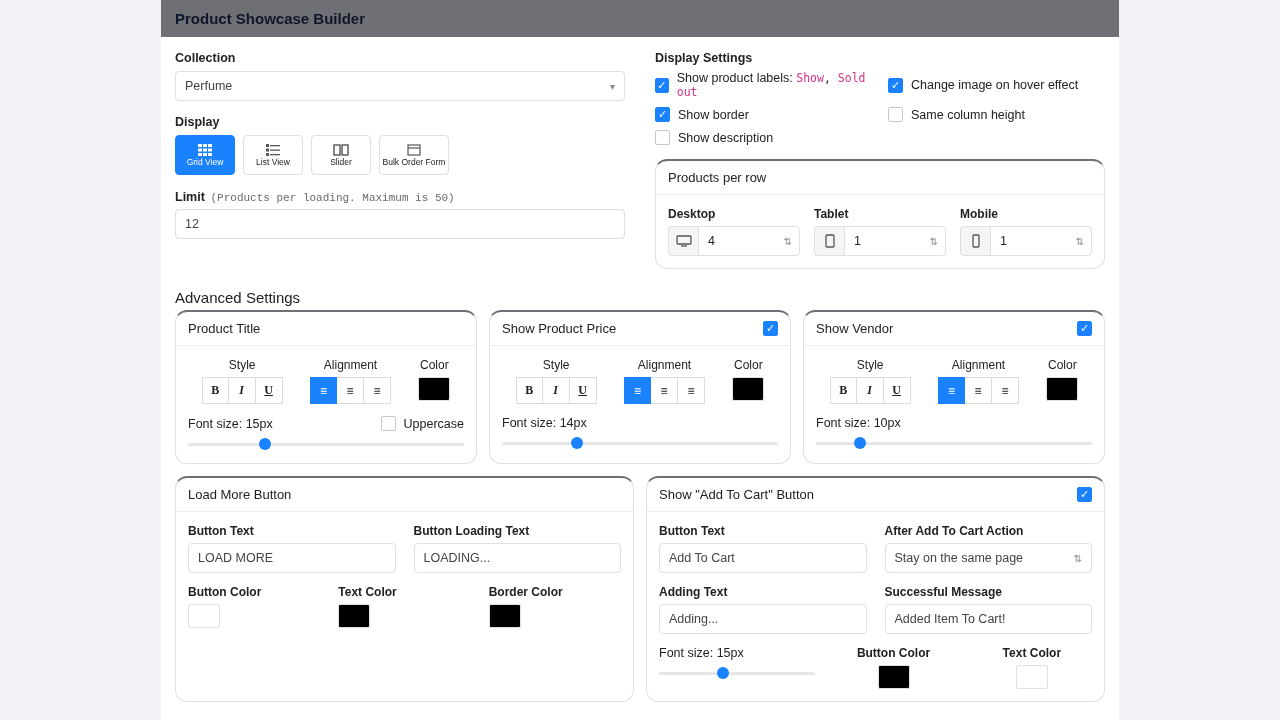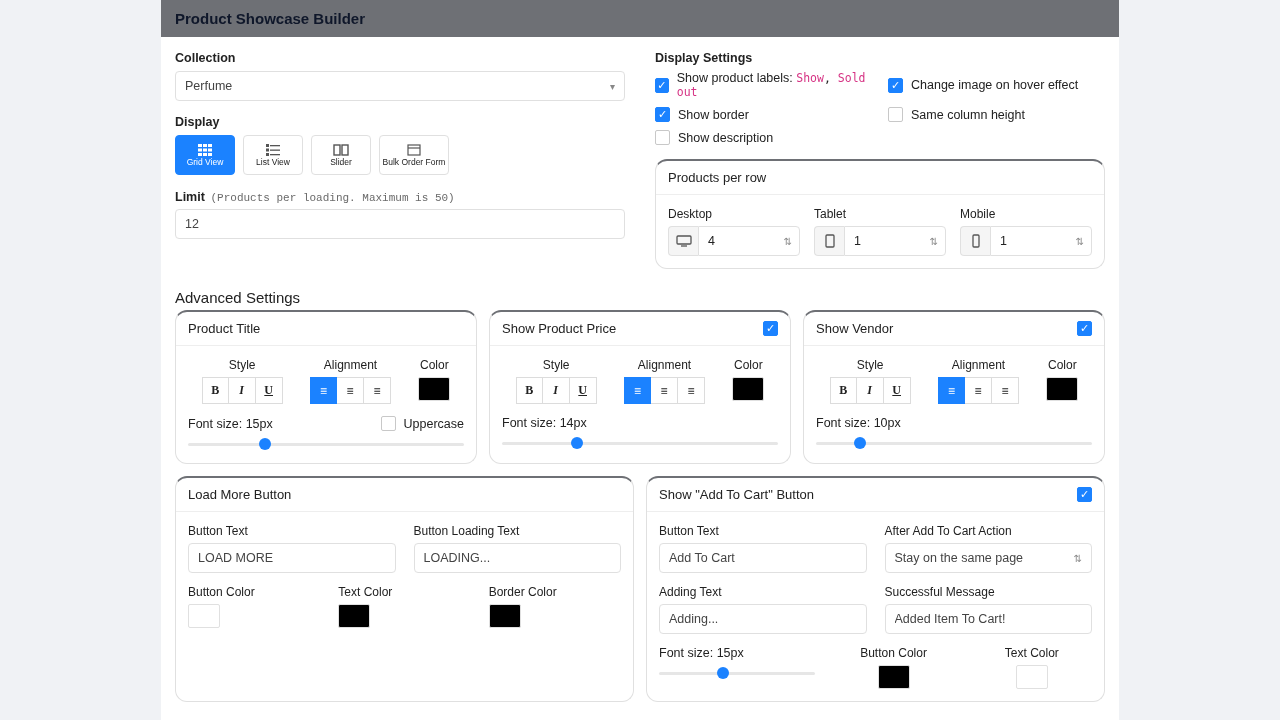--- a/index.html
+++ b/index.html
@@ -50,21 +50,21 @@
 .tool.al { font-family: -apple-system, sans-serif; font-weight: 400; }
 .swatch { width: 32px; height: 24px; border: 1px solid #e0e0e0; border-radius: 2px; margin: 0 auto; }
 .fs-row { font-size: 12.5px; margin-top: 9px; display: flex; justify-content: space-between; align-items: center; }
 .slider { position: relative; height: 14px; margin-top: 6px; }
 .slider-track { position: absolute; top: 6px; left: 0; right: 0; height: 3px; background: #e6e6e6; border-radius: 2px; }
 .slider-thumb { position: absolute; top: 1px; width: 12px; height: 12px; background: #1b82ff; border-radius: 50%; margin-left: -6px; }
 .cards2 { display: flex; gap: 12px; margin-top: 12px; }
 .cards2 .card { margin-top: 0; }
 .grid2 { display: grid; grid-template-columns: 1fr 1fr; gap: 12px 18px; }
 .grid3 { display: grid; grid-template-columns: 1fr 1fr 1fr; gap: 12px 18px; }
-.min-label { font-size: 12px; font-weight: 400; margin-bottom: 5px; display: block; }
+.min-label { font-size: 12px; font-weight: 700; margin-bottom: 5px; display: block; }
 .footer { display: flex; justify-content: center; gap: 10px; margin-top: 18px; }
 .btn { height: 33px; padding: 0 22px; border: none; border-radius: 3px; font-weight: 700; font-size: 12px; color: #fff; cursor: pointer; letter-spacing: .3px; }
 .btn.green { background: #2eab4a; }
 .btn.blue { background: #1b82ff; }
 svg { display: block; }
 </style>
 </head>
 <body>
 
 <div class="wrap">

